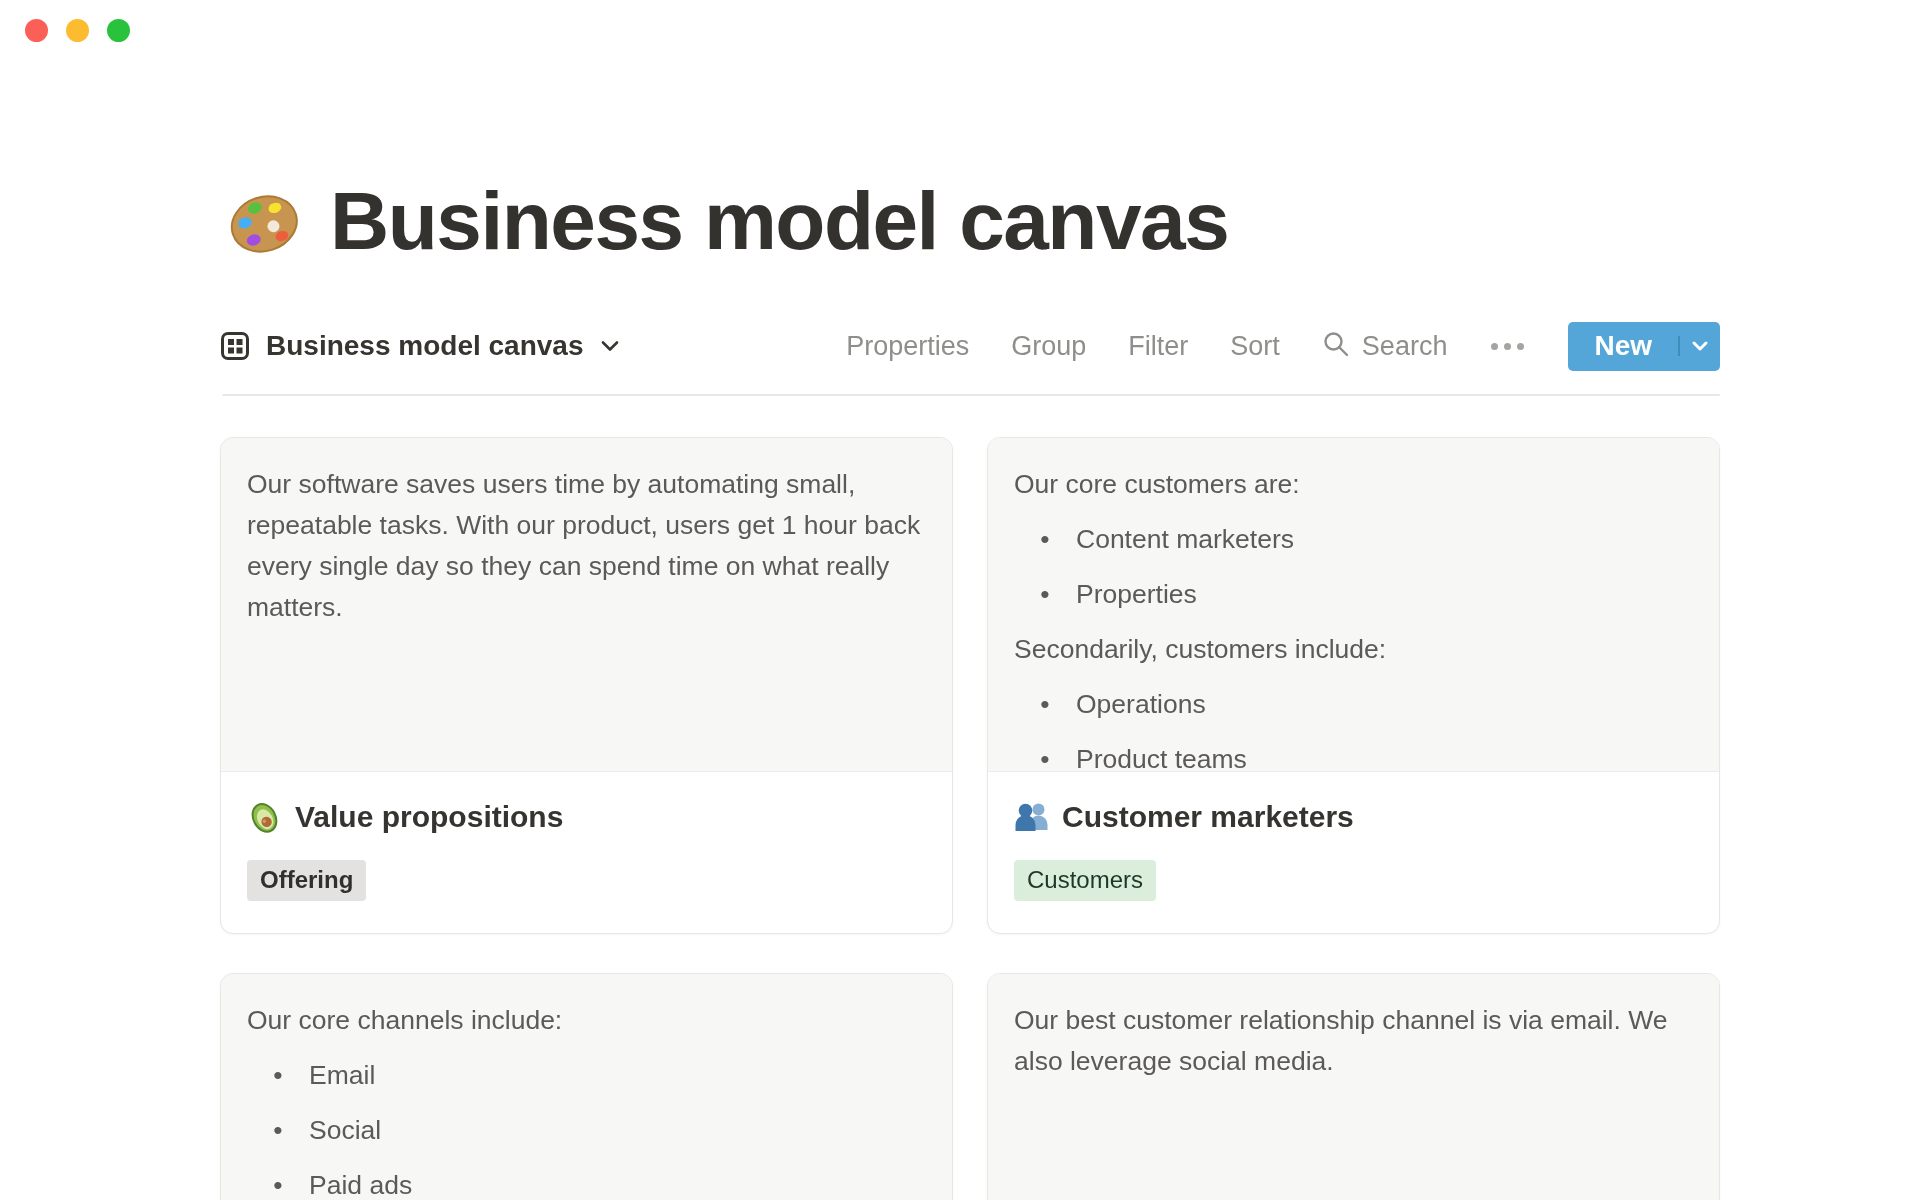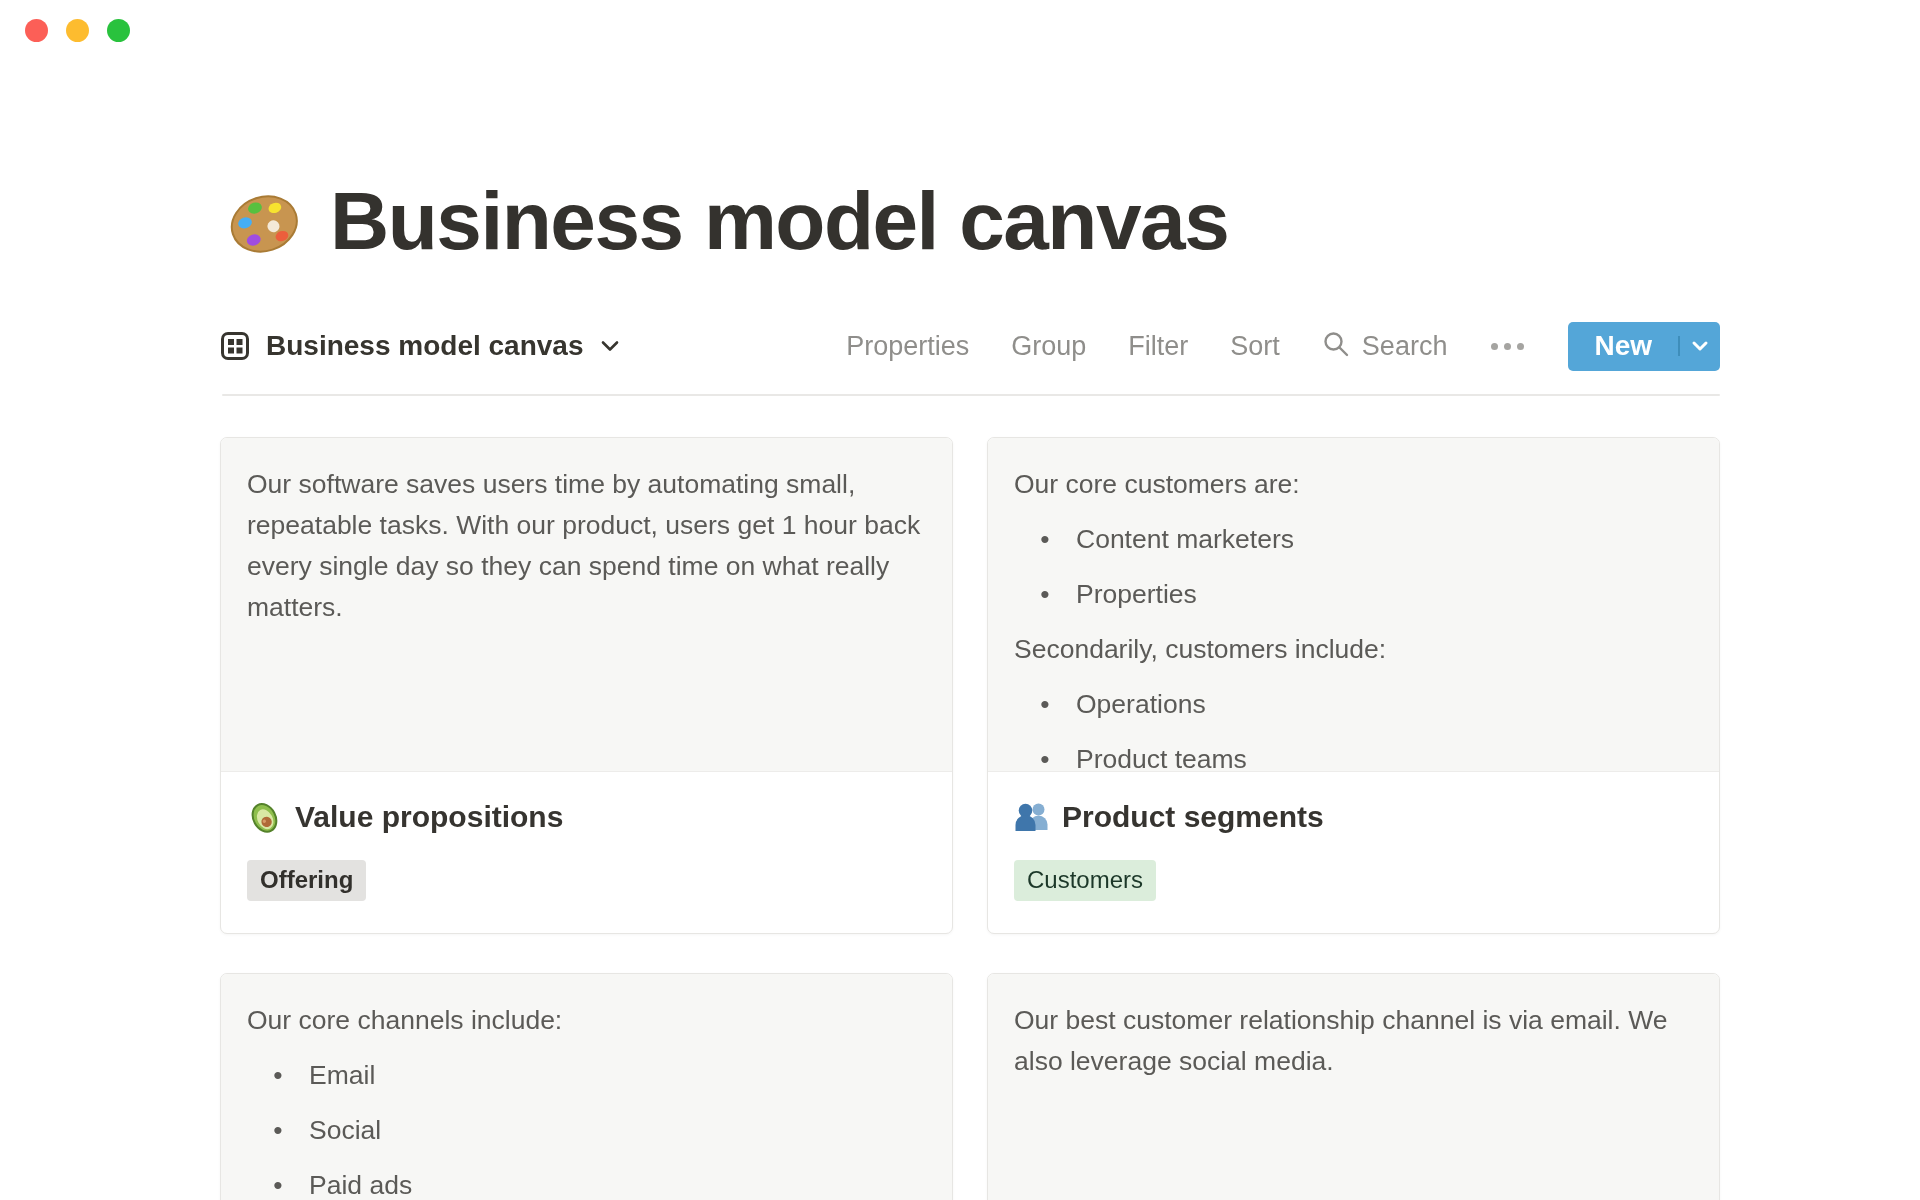--- a/index.html
+++ b/index.html
@@ -30,21 +30,21 @@
   .tb-more i { width:7px; height:7px; border-radius:50%; background:#a5a4a1; display:block; }
   .new-button { display:flex; align-items:center; height:49px; border-radius:5px; overflow:hidden; cursor:pointer; }
   .new-main { color:#ffffff; font-size:28px; font-weight:600; display:flex; align-items:center; padding:0 26px; }
   .new-caret { width:42px; display:flex; align-items:center; justify-content:center; border-left:2px solid rgba(22,96,136,0.35); }
   .new-caret svg { width:20px; height:20px; }
 
   .toolbar-divider { position:absolute; left:222px; top:394px; width:1498px; height:2px; background:#e9e8e6; border-radius:1px; }
 
   
   .grid { position:absolute; left:220px; top:437px; width:1500px; display:grid; grid-template-columns:733px 733px; column-gap:34px; row-gap:39px; }
-  .card { border:1.5px solid #e7e6e3; border-radius:7px; background:#ffffff; overflow:hidden; display:flex; flex-direction:column; box-shadow:0 1px 3px rgba(15,15,15,0.04); cursor:pointer; }
+  .card { border:1.5px solid #e7e6e3; border-radius:13px; background:#ffffff; overflow:hidden; display:flex; flex-direction:column; box-shadow:0 1px 3px rgba(15,15,15,0.04); cursor:pointer; }
   .card.row1 { height:497px; }
   .card.clipped { height:520px; }
   .card-preview { background:#f7f7f5; padding:26px 26px 24px 26px; font-size:26.5px; line-height:41px; color:#5b5a57; height:334px; overflow:hidden; border-bottom:1.5px solid #edecea; flex:none; }
   .card.clipped .card-preview { height:100%; border-bottom:none; }
   .blk { margin-top:14px; }
   .blk:first-child { margin-top:0; }
   .blk-bullet { display:flex; }
   .bullet-dot { flex:none; width:62px; text-align:center; }
   .card-footer { padding:22px 26px; }
   .card-title { display:flex; align-items:flex-start; gap:14px; font-size:30px; font-weight:600; color:#363430; margin-top:6px; }
@@ -175,21 +175,21 @@
           </div>
         </div>
         <div class="card-footer">
           <div class="card-title">
             <span class="t-icon"><svg viewBox="0 0 36 34" width="36" height="34">
                 <circle cx="24.5" cy="9.5" r="6" fill="#85aed2"></circle>
                 <path d="M15.5 30 v-5.5 a9 9 0 0 1 18 0 V30 z" fill="#85aed2"></path>
                 <circle cx="11.5" cy="10.5" r="6.8" fill="#3f76ab"></circle>
                 <path d="M1.5 31 v-6 a10 10 0 0 1 20 0 v6 z" fill="#3f76ab"></path>
               </svg></span>
-            <span>Product segments</span>
+            <span>Customer marketers</span>
           </div>
           <div class="card-tags"><span class="tag" style="background: rgb(219, 237, 219); color: rgb(28, 56, 41);">Customers</span></div>
         </div>
       </div>
       <div class="card clipped">
         <div class="card-preview">
           <div class="blk">Our core channels include:</div>
           <div class="blk blk-bullet">
             <span class="bullet-dot">•</span>
             <span>Email</span>

